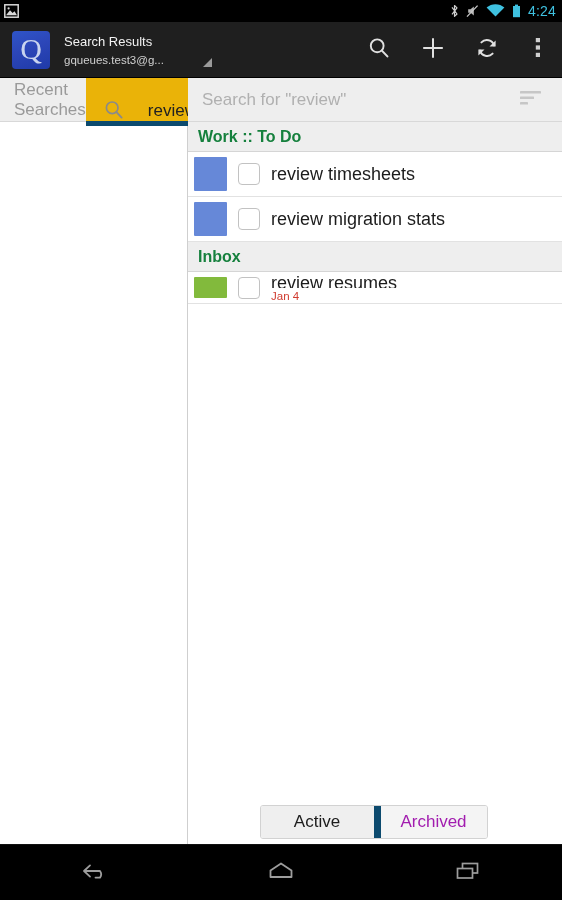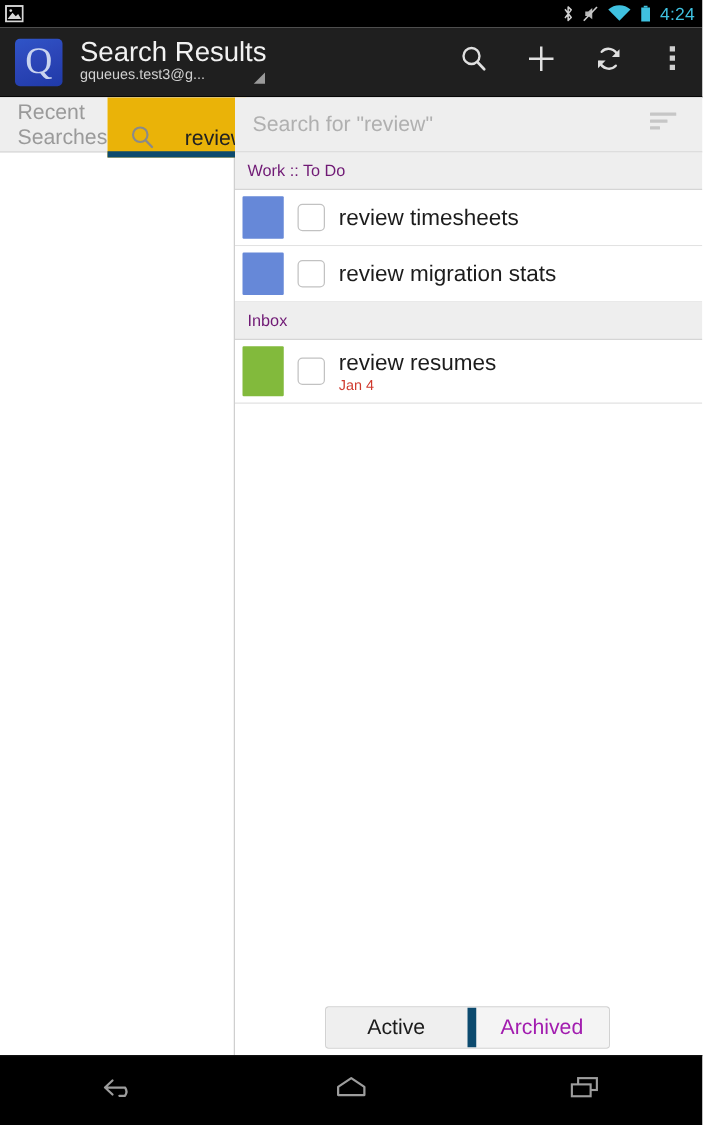--- a/index.html
+++ b/index.html
@@ -37,21 +37,21 @@
     background:linear-gradient(160deg,#2f55c8 0%,#2c46b8 45%,#1f3aa8 100%);
     display:flex; align-items:center; justify-content:center;
     flex:none;
   }
   .ab-appicon span {
     color:#c9d4ef; font-family:"Liberation Serif", serif;
     font-size:30px; line-height:30px; font-weight:400;
     transform:translateY(-1px);
   }
   .ab-titles { margin-left:14px; display:flex; flex-direction:column; justify-content:center; }
-  .ab-title { color:#f2f2f2; font-size:22px; line-height:21px; }
+  .ab-title { color:#f2f2f2; font-size:13px; line-height:21px; }
   .ab-subtitle { color:#d0d0d0; font-size:11.5px; line-height:15px; margin-top:1px; }
   .ab-spinner-caret {
     position:absolute; left:203px; top:36px;
     width:0; height:0;
     border-left:9px solid transparent;
     border-bottom:9px solid #9a9a9a;
   }
   .ab-actions { margin-left:auto; display:flex; align-items:center; height:100%; }
   .ab-btn {
     width:54px; height:56px; display:flex; align-items:center; justify-content:center;
@@ -99,28 +99,28 @@
     font-size:17px; color:#9a9a9a;
   }
   .search-input::placeholder { color:#b0b0b0; }
   .sort-btn { width:34px; height:34px; display:flex; align-items:center; justify-content:center; cursor:pointer; }
 
   .list { flex:1; overflow:hidden; }
   .section-header {
     height:30px; background:#eeeeee; border-bottom:1px solid #d5d5d5;
     display:flex; align-items:center; padding-left:10px;
   }
-  .section-header-label { font-size:13px; font-weight:normal; color:#701a75; }
+  .section-header-label { font-size:16px; font-weight:bold; color:#15803d; }
 
   .task-row {
     height:45px; display:flex; align-items:stretch;
     border-bottom:1px solid #e2e2e2; background:#ffffff;
     cursor:pointer; position:relative;
   }
-  .task-row.tall { height:51px; }
+  .task-row.tall { height:32px; }
   .swatch { width:33px; margin:5px 0 5px 6px; flex:none; border-radius:1px; }
   .task-check-wrap { width:44px; flex:none; display:flex; align-items:center; justify-content:center; }
   .task-check {
     width:22px; height:22px; border:1.5px solid #c2c2c2; border-radius:4px; background:#fff;
     cursor:pointer;
   }
   .task-text { flex:1; display:flex; flex-direction:column; justify-content:center; min-width:0; }
   .task-title { font-size:18px; color:#1c1c1c; line-height:22px; white-space:nowrap; overflow:hidden; }
   .task-due { font-size:11.5px; color:#d03b2f; line-height:14px; margin-top:1px; }
 

